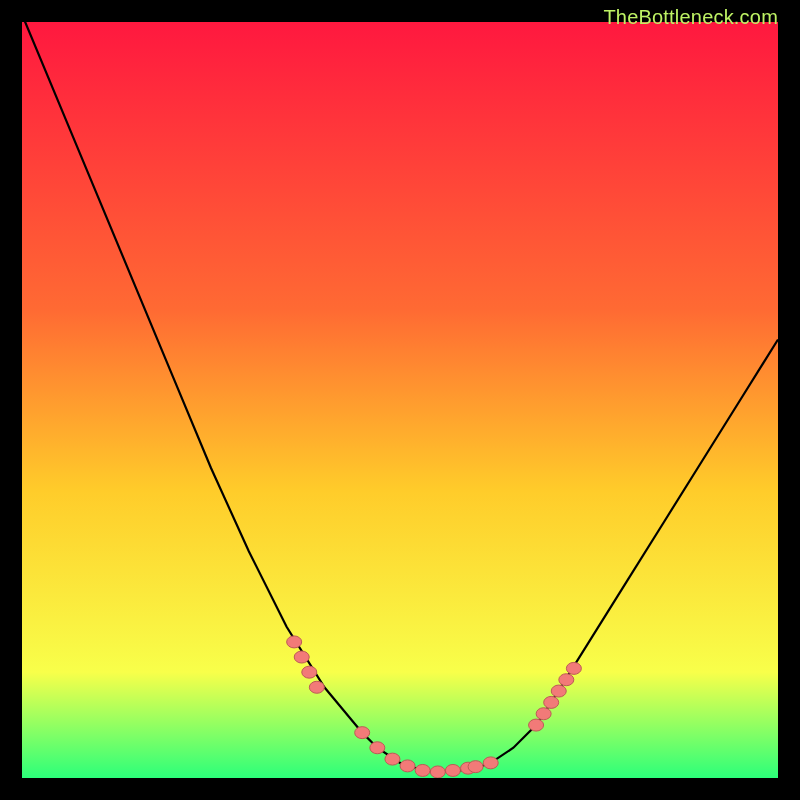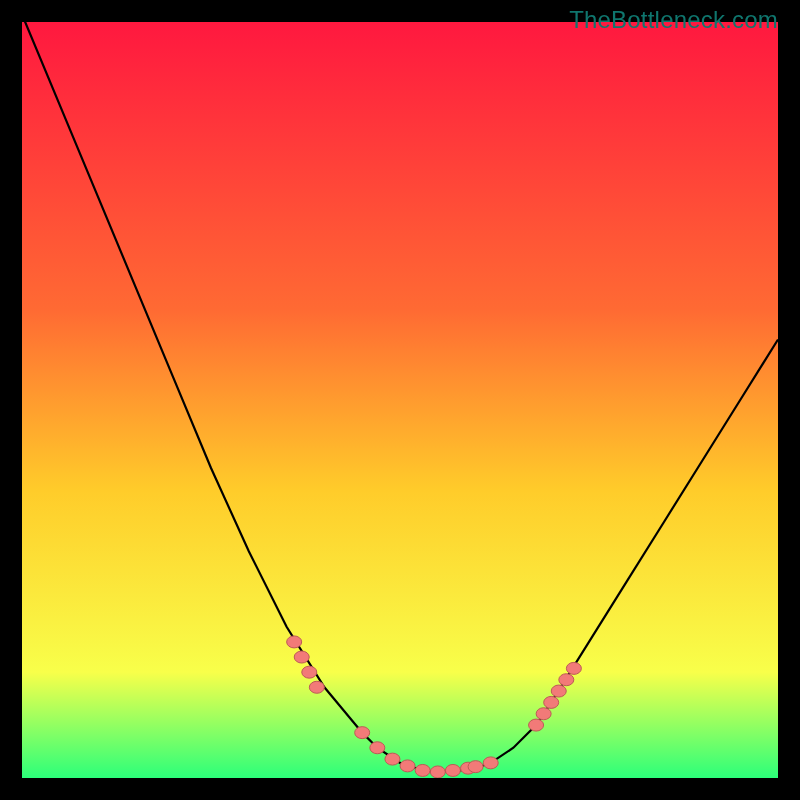--- a/index.html
+++ b/index.html
@@ -14,22 +14,22 @@
   .frame {
     position: relative;
     width: 800px;
     height: 800px;
     background: #000000;
   }
   .watermark {
     position: absolute;
     top: 6px;
     right: 22px;
-    color: #0f766e;
-    font-size: 24px;
+    color: #bef264;
+    font-size: 20px;
     font-weight: 500;
     letter-spacing: 0.2px;
     z-index: 10;
   }
   .plot-area {
     position: absolute;
     left: 22px;
     top: 22px;
     width: 756px;
     height: 756px;

